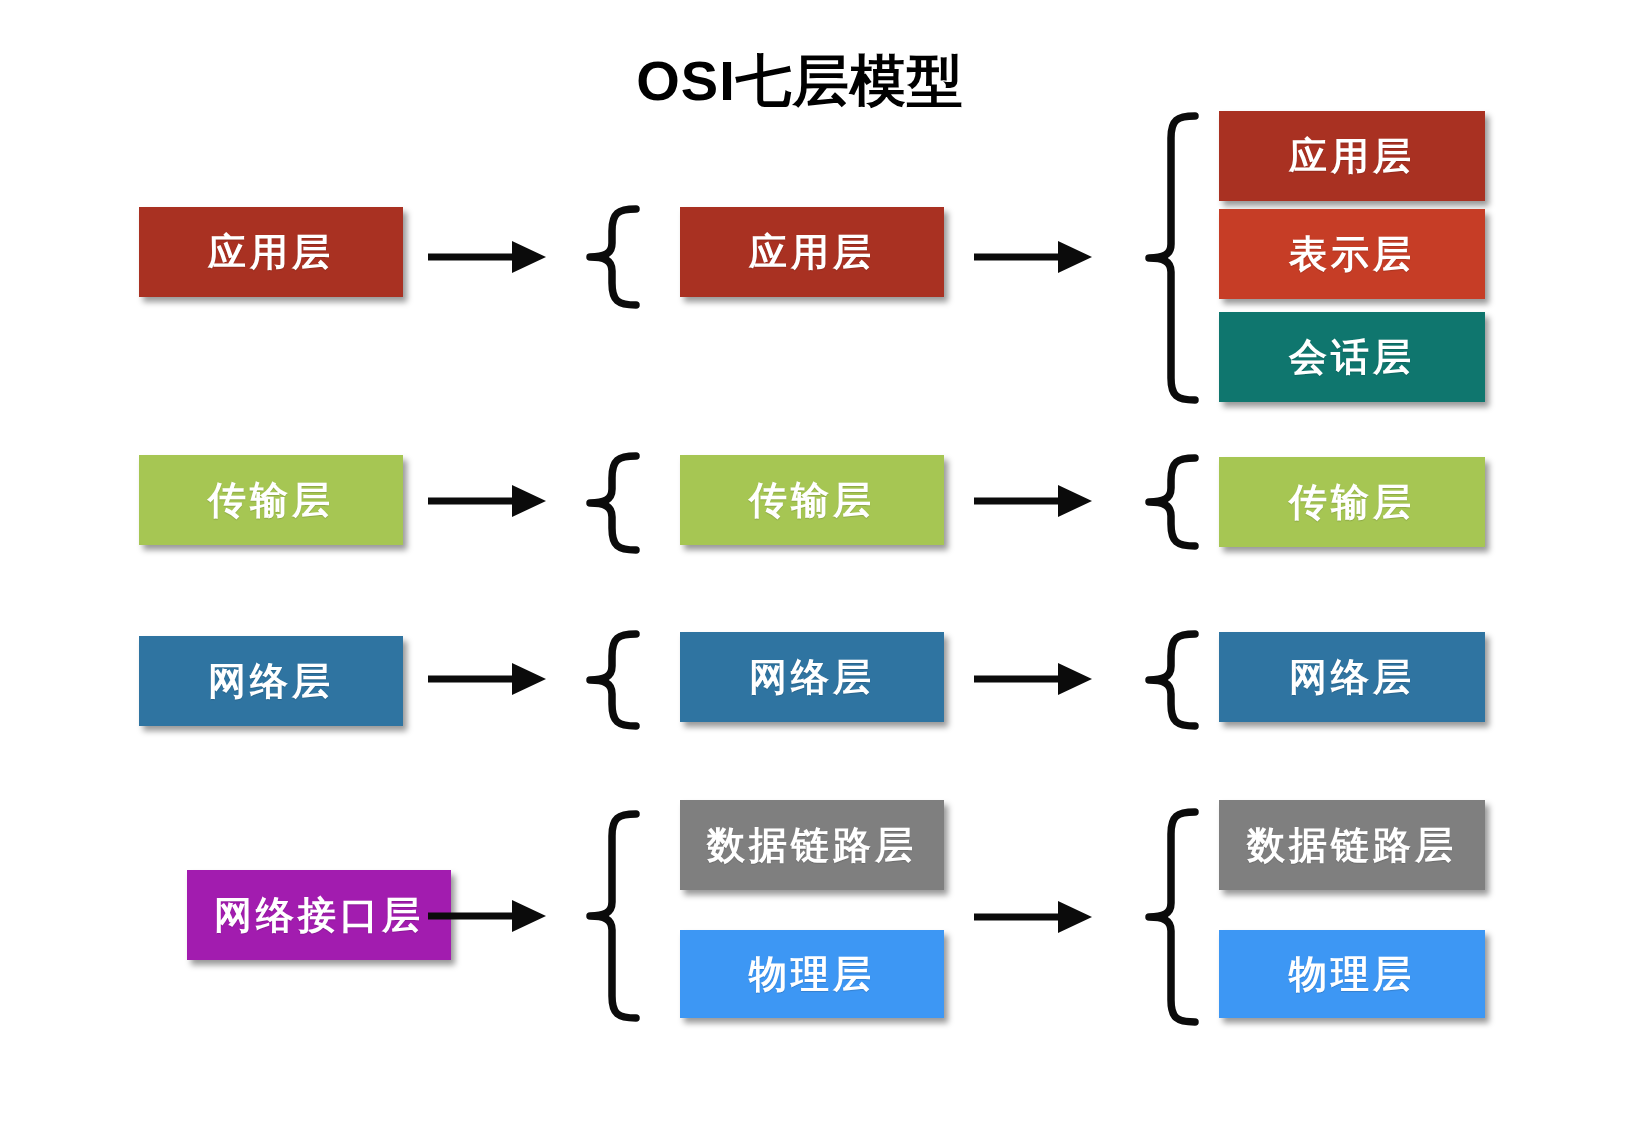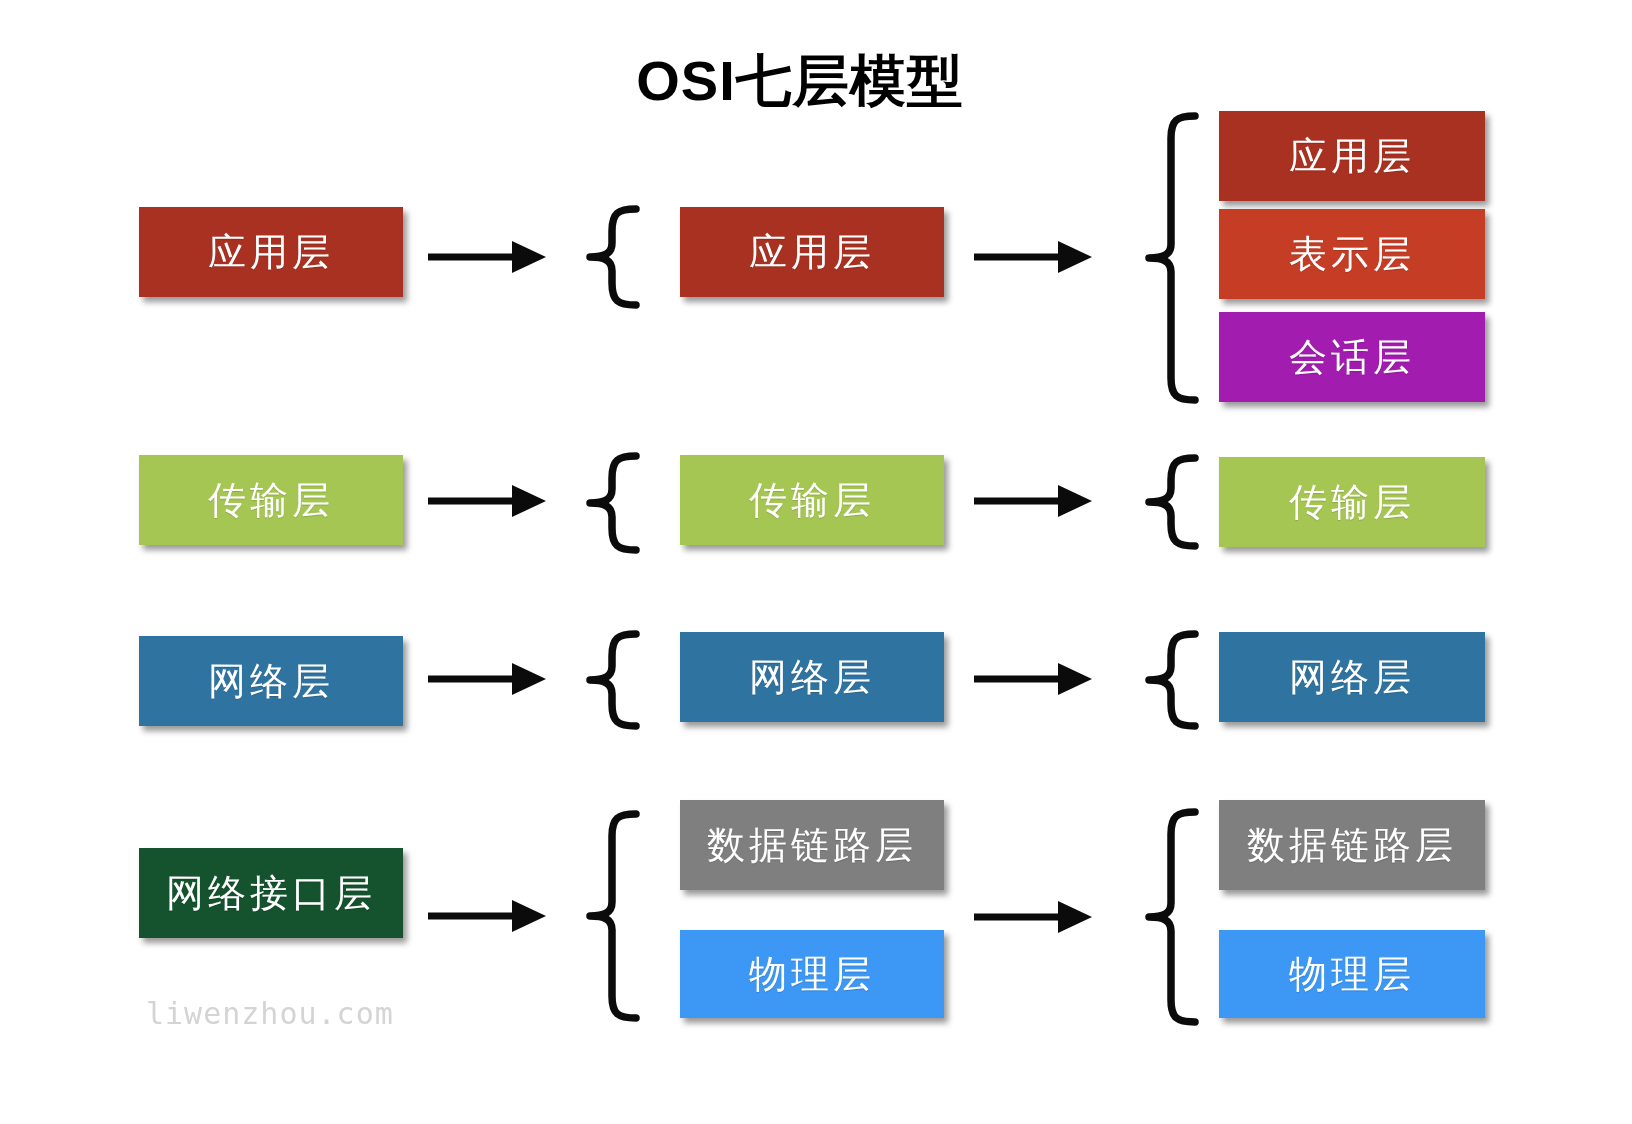--- a/index.html
+++ b/index.html
@@ -21,21 +21,21 @@
     color: #000000;
     letter-spacing: 1px;
   }
   .box {
     position: absolute;
     display: flex;
     align-items: center;
     justify-content: center;
     color: #ffffff;
     font-size: 38px;
-    font-weight: normal;
+    font-weight: bold;
     letter-spacing: 4px;
     box-shadow: 4px 5px 6px rgba(0,0,0,0.40);
     text-shadow: 0 1px 1px rgba(0,0,0,0.15);
   }
   .w-left   { left: 139px;  width: 264px; height: 90px; }
   .w-mid    { left: 680px;  width: 264px; height: 90px; }
   .w-right  { left: 1219px; width: 266px; height: 90px; }
   svg.brace { position: absolute; width: 52px; overflow: visible; }
   svg.arrow { position: absolute; width: 120px; height: 36px; }
   .watermark {
@@ -56,21 +56,21 @@
 
   <div class="box w-left" style="top: 207px; background-color: rgb(169, 49, 34);">
     <span>应用层</span>
   </div>
   <div class="box w-left" style="top: 455px; background-color: rgb(166, 198, 83);">
     <span>传输层</span>
   </div>
   <div class="box w-left" style="top: 636px; background-color: rgb(47, 116, 161);">
     <span>网络层</span>
   </div>
-  <div class="box w-left" style="top: 848px; background-color: #14532d;">
+  <div class="box w-left" style="top: 870px; background-color: #a21caf; margin-left: 48px;">
     <span>网络接口层</span>
   </div>
 
   <svg class="arrow" style="left:426px; top:239px" viewBox="0 0 120 36">
       <line x1="2" y1="18" x2="90" y2="18" stroke="#0b0b0b" stroke-width="7"></line>
       <polygon points="86,2 120,18 86,34" fill="#0b0b0b"></polygon>
     </svg>
   <svg class="arrow" style="left:426px; top:483px" viewBox="0 0 120 36">
       <line x1="2" y1="18" x2="90" y2="18" stroke="#0b0b0b" stroke-width="7"></line>
       <polygon points="86,2 120,18 86,34" fill="#0b0b0b"></polygon>
@@ -142,31 +142,30 @@
   <svg class="brace" style="left:1145px; top:806px; height:222px" viewBox="0 0 52 222" preserveAspectRatio="none">
       <path d="M50,6 C32,6 26,10 26,28 L26,97 C26,108 18,111 4,111 C18,111 26,114 26,125 L26,194 C26,212 32,216 50,216" fill="none" stroke="#0b0b0b" stroke-width="7.5" stroke-linecap="round" stroke-linejoin="round"></path>
     </svg>
 
   <div class="box w-right" style="top: 111px; background-color: rgb(169, 49, 34);">
     <span>应用层</span>
   </div>
   <div class="box w-right" style="top: 209px; background-color: rgb(198, 61, 38); text-align: center;">
     <span>表示层</span>
   </div>
-  <div class="box w-right" style="top: 312px; background-color: #a21caf; text-align: center;">
+  <div class="box w-right" style="top: 312px; background-color: #0f766e; text-align: center;">
     <span>会话层</span>
   </div>
   <div class="box w-right" style="top: 457px; background-color: rgb(166, 198, 83);">
     <span>传输层</span>
   </div>
   <div class="box w-right" style="top: 632px; background-color: rgb(47, 116, 161);">
     <span>网络层</span>
   </div>
   <div class="box w-right" style="top: 800px; background-color: rgb(127, 127, 127);">
     <span>数据链路层</span>
   </div>
   <div class="box w-right" style="top: 930px; height: 88px; background-color: rgb(61, 151, 244);">
     <span>物理层</span>
   </div>
 
-  <div class="watermark">liwenzhou.com</div>
 
 </div>
 
 </body></html>

